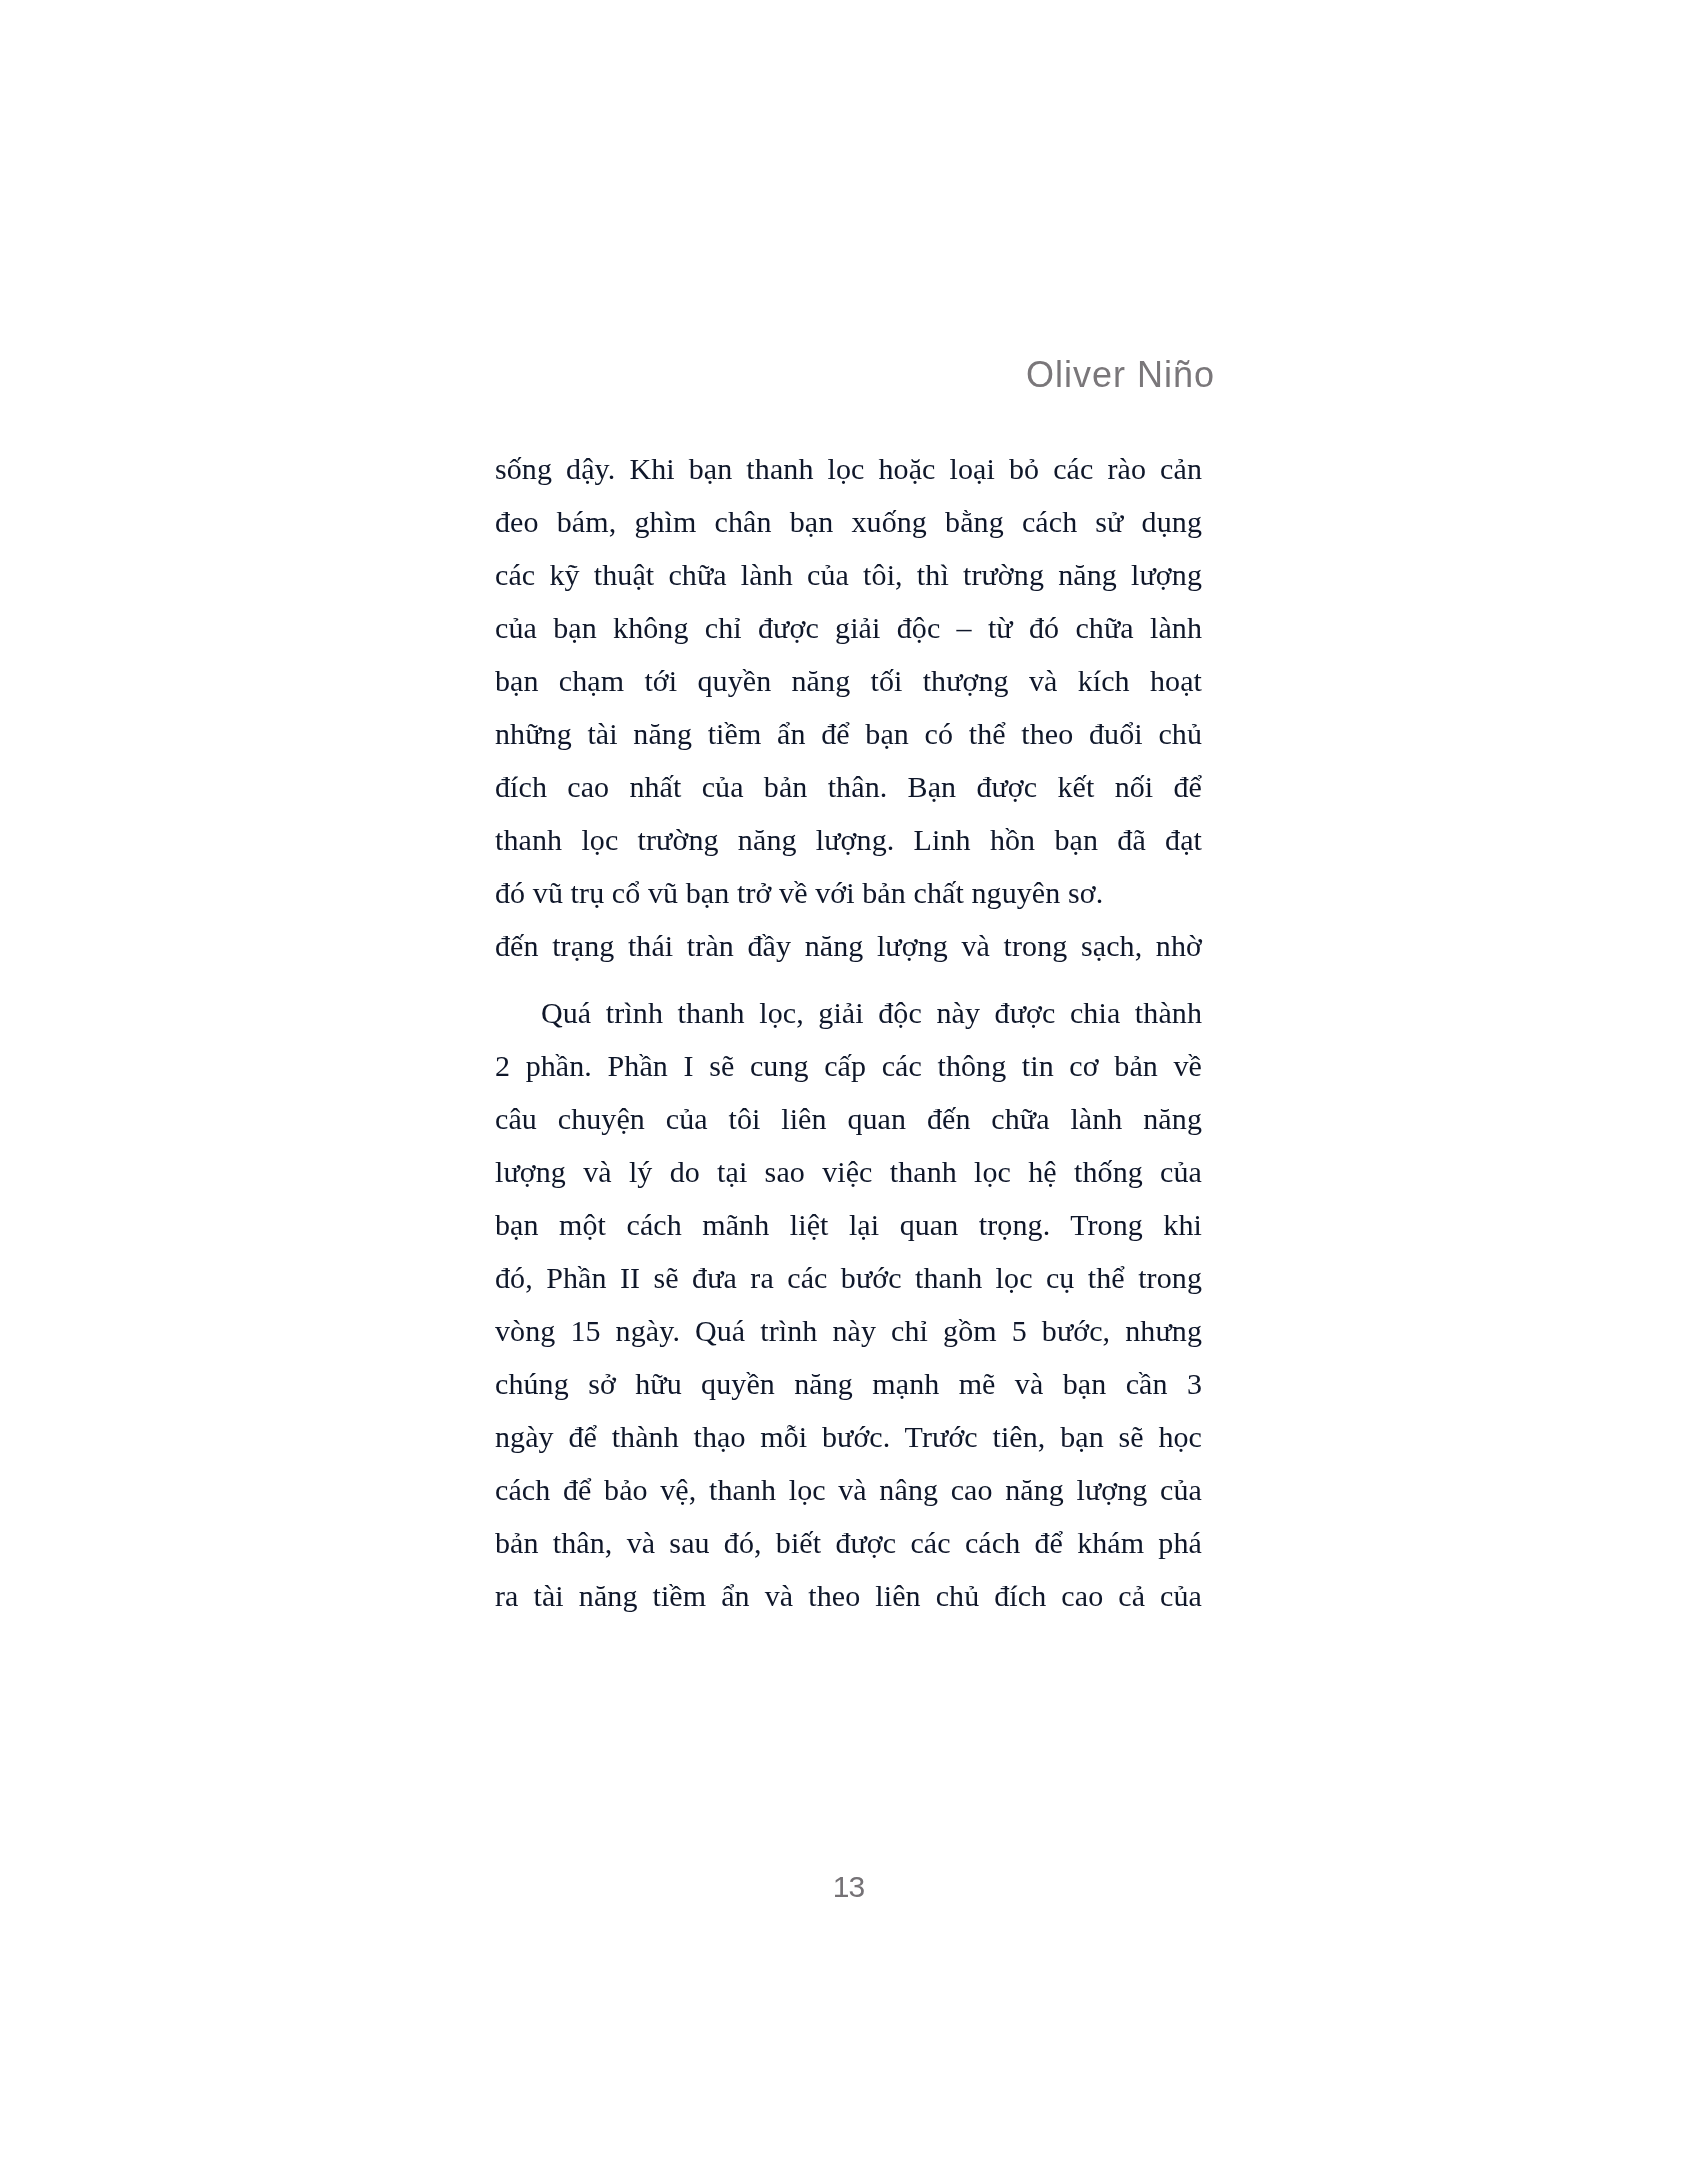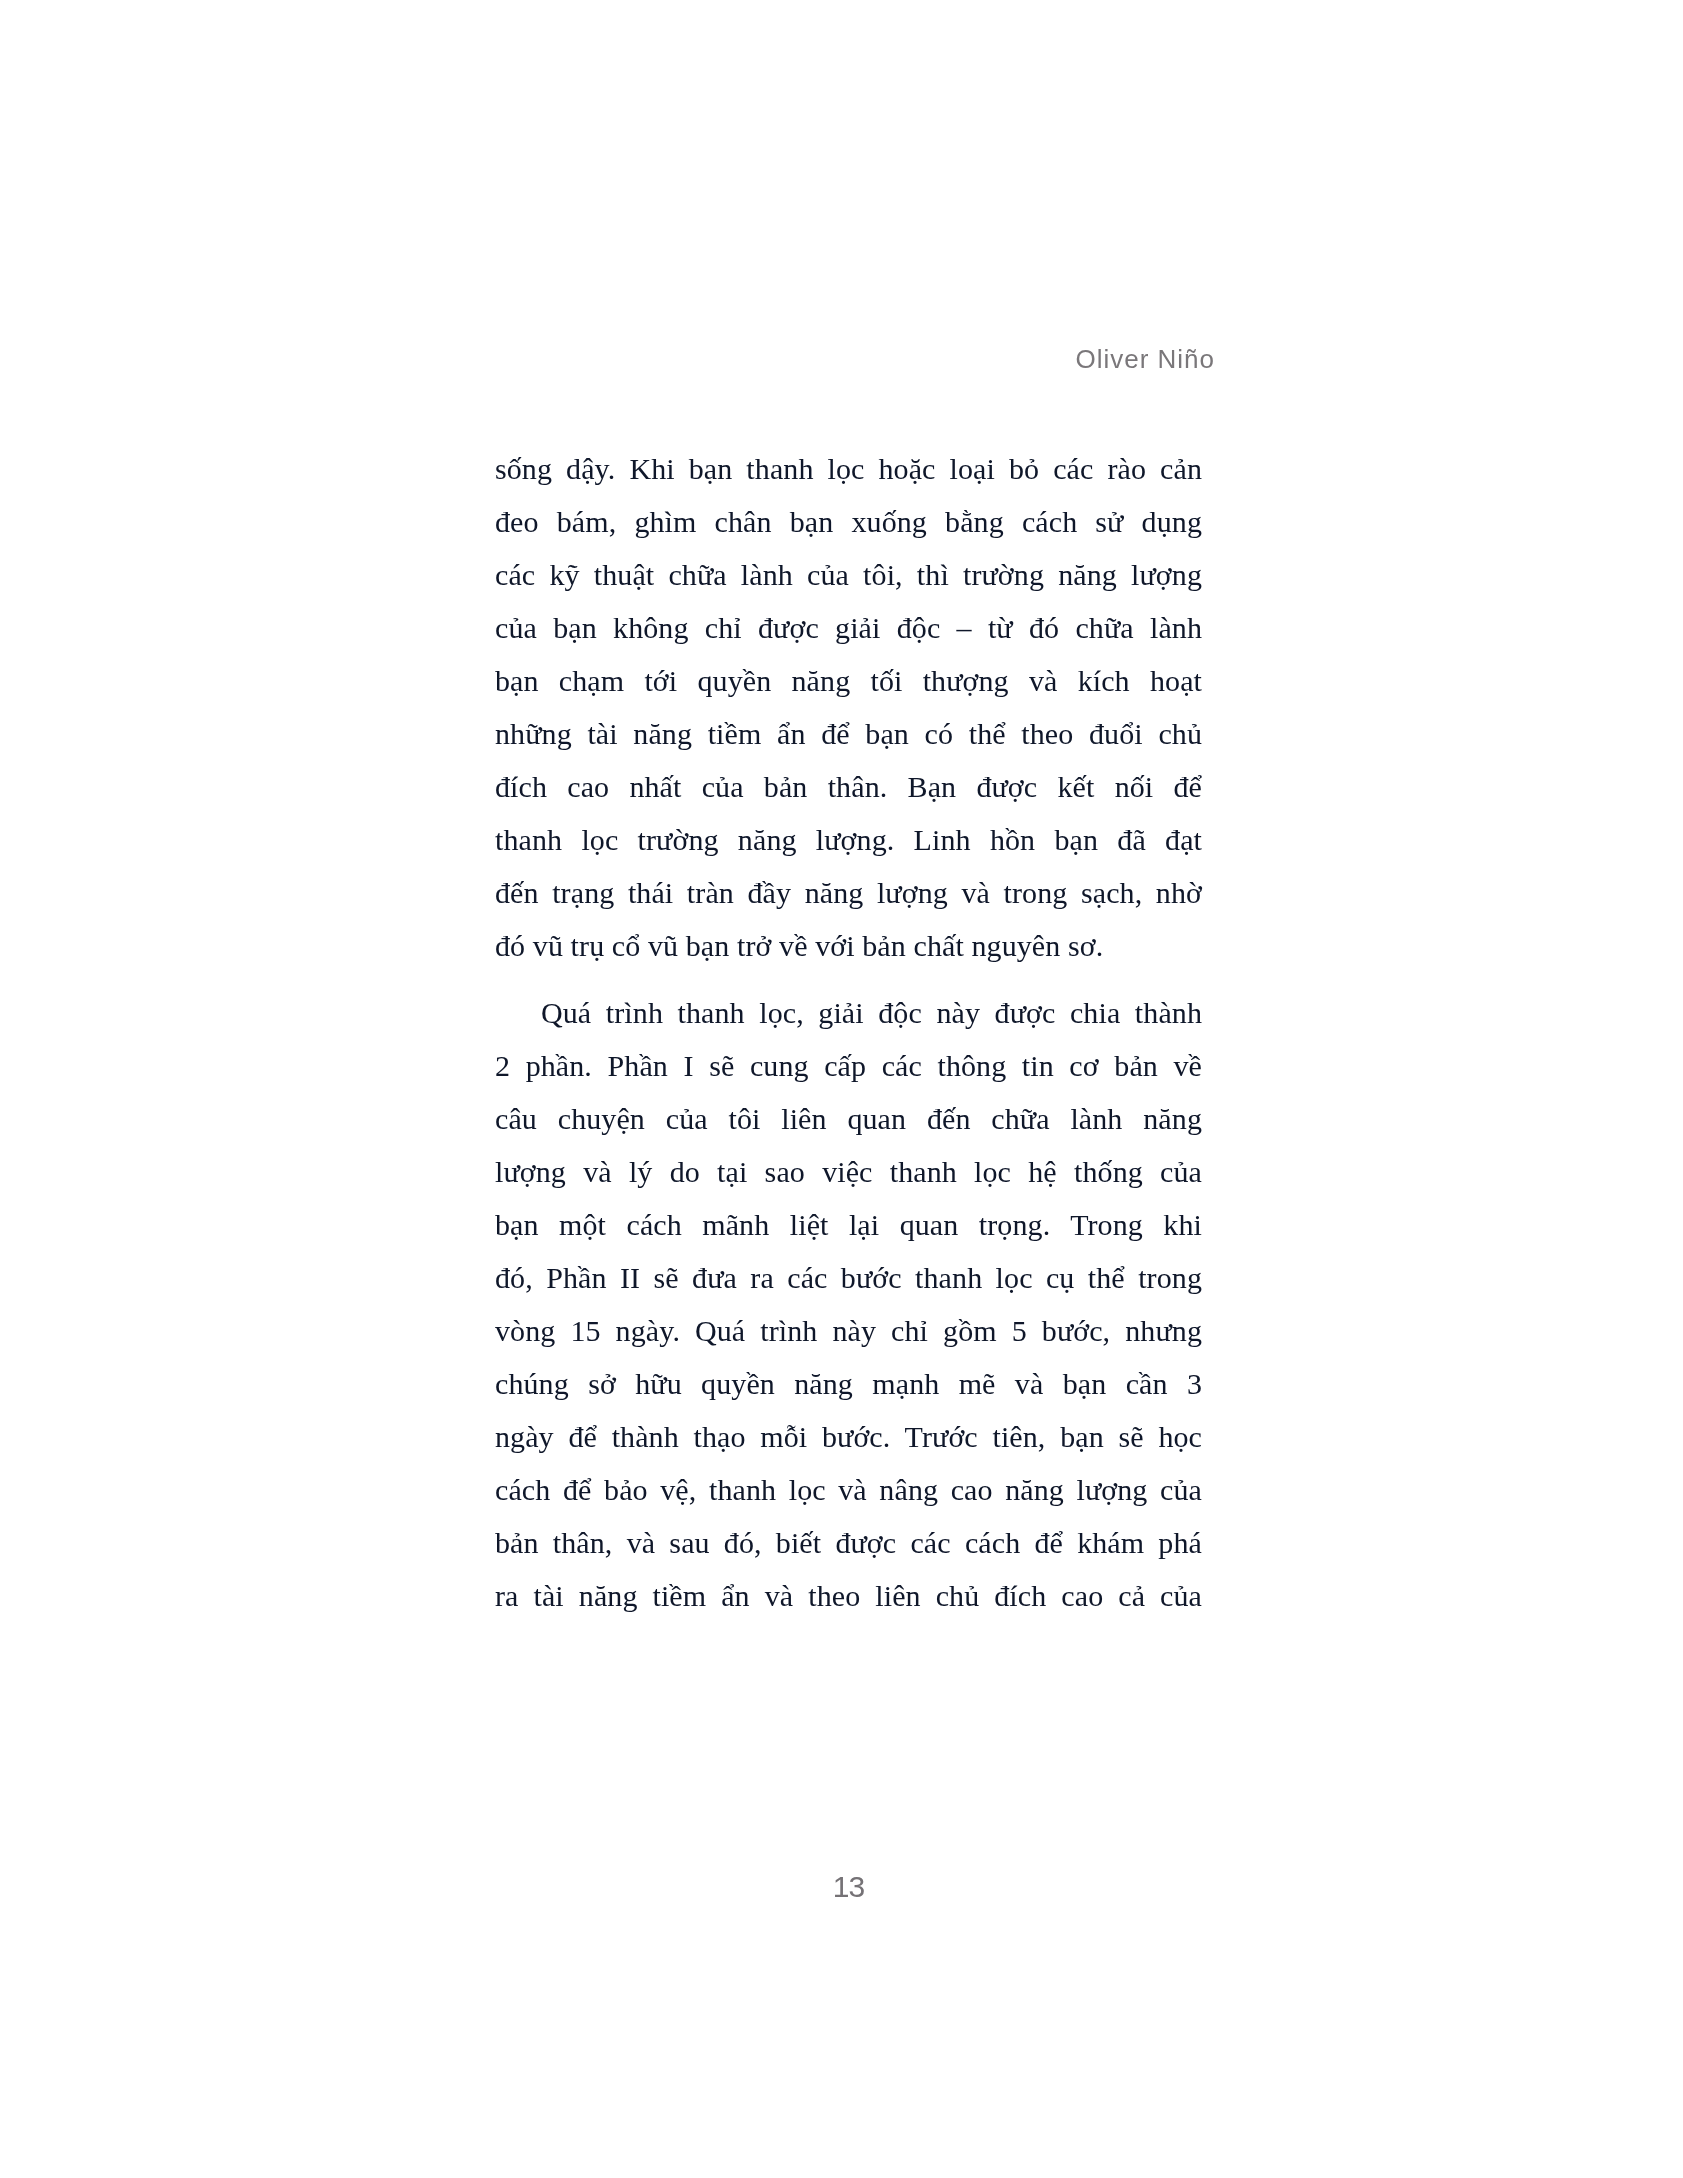--- a/index.html
+++ b/index.html
@@ -11,26 +11,26 @@
     position: relative;
     width: 1683px;
     height: 2178px;
     background: #ffffff;
     overflow: hidden;
     font-family: "Liberation Serif", serif;
   }
   .running-header {
     position: absolute;
     left: 495px;
-    top: 346px;
+    top: 357px;
     width: 720px;
     text-align: right;
     font-family: "Liberation Sans", sans-serif;
     font-weight: 300;
-    font-size: 26px;
+    font-size: 36px;
     line-height: 1;
     letter-spacing: 1px;
     color: #7a777a;
   }
   .text-column {
     position: absolute;
     left: 495px;
     top: 442px;
     width: 707px;
     color: #0f172a;
@@ -71,22 +71,22 @@
   <div class="text-column">
     <div class="para">
         <div class="line">sống dậy. Khi bạn thanh lọc hoặc loại bỏ các rào cản</div>
         <div class="line">đeo bám, ghìm chân bạn xuống bằng cách sử dụng</div>
         <div class="line">các kỹ thuật chữa lành của tôi, thì trường năng lượng</div>
         <div class="line">của bạn không chỉ được giải độc – từ đó chữa lành</div>
         <div class="line">bạn chạm tới quyền năng tối thượng và kích hoạt</div>
         <div class="line">những tài năng tiềm ẩn để bạn có thể theo đuổi chủ</div>
         <div class="line">đích cao nhất của bản thân. Bạn được kết nối để</div>
         <div class="line">thanh lọc trường năng lượng. Linh hồn bạn đã đạt</div>
+        <div class="line last-left">đó vũ trụ cổ vũ bạn trở về với bản chất nguyên sơ.</div>
         <div class="line">đến trạng thái tràn đầy năng lượng và trong sạch, nhờ</div>
-        <div class="line last-left">đó vũ trụ cổ vũ bạn trở về với bản chất nguyên sơ.</div>
       </div>
     <div class="para">
         <div class="line first-indent">Quá trình thanh lọc, giải độc này được chia thành</div>
         <div class="line">2 phần. Phần I sẽ cung cấp các thông tin cơ bản về</div>
         <div class="line">câu chuyện của tôi liên quan đến chữa lành năng</div>
         <div class="line">lượng và lý do tại sao việc thanh lọc hệ thống của</div>
         <div class="line">bạn một cách mãnh liệt lại quan trọng. Trong khi</div>
         <div class="line">đó, Phần II sẽ đưa ra các bước thanh lọc cụ thể trong</div>
         <div class="line">vòng 15 ngày. Quá trình này chỉ gồm 5 bước, nhưng</div>
         <div class="line">chúng sở hữu quyền năng mạnh mẽ và bạn cần 3</div>

